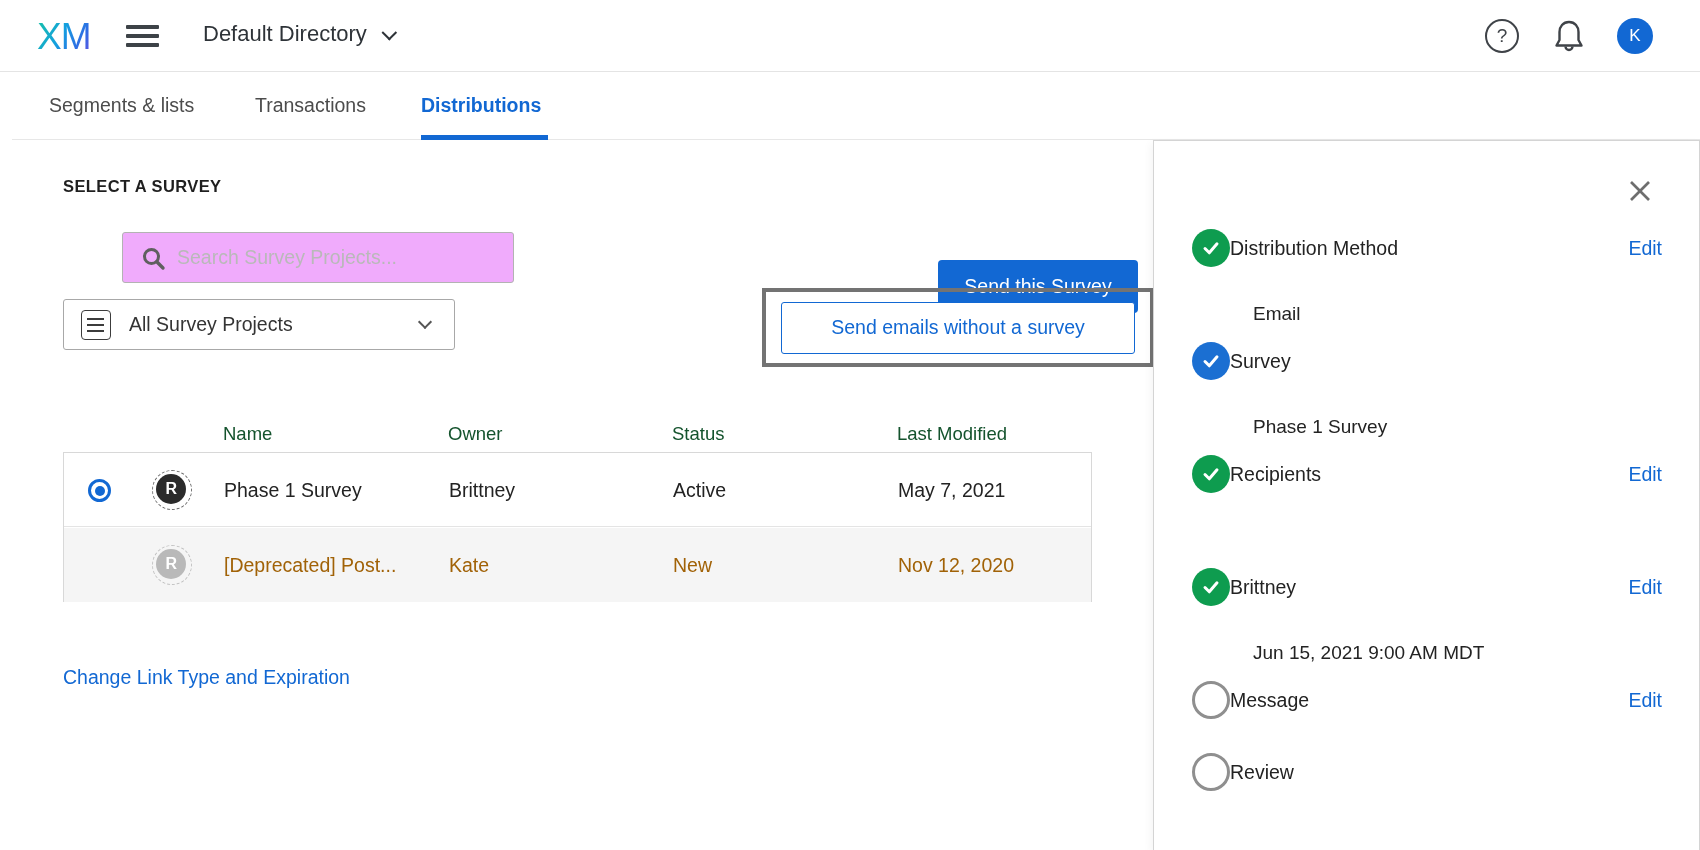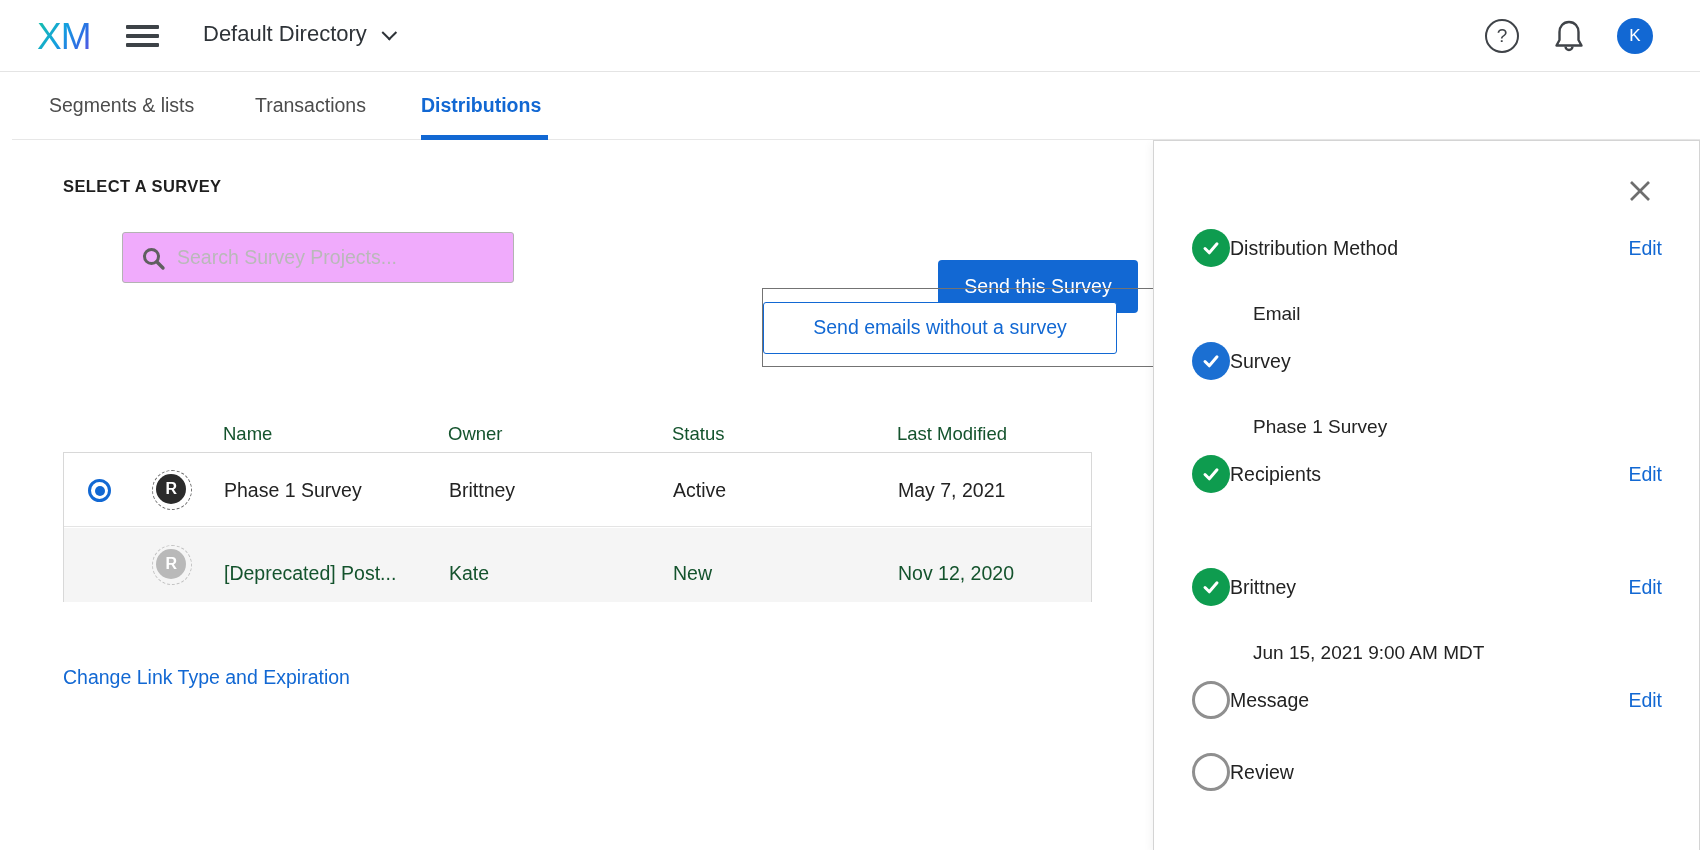--- a/index.html
+++ b/index.html
@@ -41,31 +41,31 @@
   .dd-icon { position: absolute; left: 17px; top: 10px; width: 30px; height: 30px; border: 1.6px solid #3c3c3c; border-radius: 4px; }
   .dd-icon span { position: absolute; left: 5px; width: 17px; height: 2px; background: #3c3c3c; }
   .dd-icon span:nth-child(1) { top: 7px; }
   .dd-icon span:nth-child(2) { top: 13px; }
   .dd-icon span:nth-child(3) { top: 19px; }
   .filter-dd .label { position: absolute; left: 65px; top: 13px; font-size: 19.5px; color: #343434; }
   .filter-dd .chev { position: absolute; right: 24px; top: 17px; width: 10px; height: 10px; border-right: 2px solid #555; border-bottom: 2px solid #555; transform: rotate(45deg); }
 
   .btn-primary { position: absolute; left: 938px; top: 232px; width: 200px; height: 53px; background: #1268d3; border: none; border-radius: 4px; color: #fff; font-size: 19.5px; font-family: inherit; cursor: pointer; margin-top: 28px; }
 
-  .red-annotation { position: absolute; left: 762px; top: 288px; width: 392px; height: 79px; border: 1px solid #737373; display: flex; align-items: center; }
+  .red-annotation { position: absolute; left: 762px; top: 288px; width: 392px; height: 79px; border: 4px solid #737373; display: flex; align-items: center; justify-content: center; }
   .btn-secondary { width: 354px; height: 52px; background: #fff; border: 1px solid #1268d3; border-radius: 3px; color: #1268d3; font-size: 19.5px; font-family: inherit; cursor: pointer; }
 
   .col-header { position: absolute; top: 423px; font-size: 18.5px; color: #14532d; }
 
   .survey-table { position: absolute; left: 63px; top: 452px; width: 1029px; height: 150px; border: 1px solid #d8d8d8; background: #fff; }
   .trow { position: absolute; left: 0; width: 1027px; height: 74px; cursor: pointer; }
   .trow.r1 { top: 0; background: #fff; border-bottom: 1px solid #e4e4e4; }
   .trow.r2 { top: 75px; background: #f5f5f5; }
   .tcell { position: absolute; top: 0; height: 74px; line-height: 74px; font-size: 19.5px; color: #232323; white-space: nowrap; }
-  .trow.r2 .tcell { color: #14532d; margin-top: 8px; }
+  .trow.r2 .tcell { color: #a16207; }
   .radio { position: absolute; left: 24px; top: 26px; width: 23px; height: 23px; border: 3px solid #1268d3; border-radius: 50%; background: #fff; }
   .radio::after { content: ""; position: absolute; left: 3.5px; top: 3.5px; width: 10px; height: 10px; border-radius: 50%; background: #1268d3; }
   .rbadge { position: absolute; left: 88px; top: 17px; width: 40px; height: 40px; border: 1.6px dashed #6f6f6f; border-radius: 50%; }
   .rbadge .inner { position: absolute; left: 3.3px; top: 3.3px; width: 30px; height: 30px; border-radius: 50%; background: #2b2b2b; color: #fff; font-size: 16px; font-weight: bold; text-align: center; line-height: 30px; }
   .trow.r2 .rbadge { border-color: #c2c2c2; }
   .trow.r2 .rbadge .inner { background: #b9b9b9; }
 
   .change-link { position: absolute; left: 63px; top: 666px; font-size: 19.5px; color: #1268d3; cursor: pointer; text-decoration: none; }
 
   
@@ -116,20 +116,29 @@
   <div class="heading">SELECT A SURVEY</div>
 
   <div class="search-box">
     <svg width="25" height="25" viewBox="0 0 25 25">
       <circle cx="10.5" cy="10.5" r="7" fill="none" stroke="#5f5f5f" stroke-width="3"></circle>
       <line x1="15.8" y1="15.8" x2="22" y2="22" stroke="#5f5f5f" stroke-width="3.4" stroke-linecap="round"></line>
     </svg>
     <input type="text" placeholder="Search Survey Projects..." style="">
   </div>
 
+  <div class="filter-dd">
+    <div class="dd-icon">
+        <span></span>
+        <span></span>
+        <span></span>
+      </div>
+    <div class="label">All Survey Projects</div>
+    <div class="chev"></div>
+  </div>
 
   <button class="btn-primary">Send this Survey</button>
 
   <div class="red-annotation">
     <button class="btn-secondary">Send emails without a survey</button>
   </div>
 
   <div class="col-header" style="left:223px">Name</div>
   <div class="col-header" style="left:448px">Owner</div>
   <div class="col-header" style="left:672px">Status</div>

